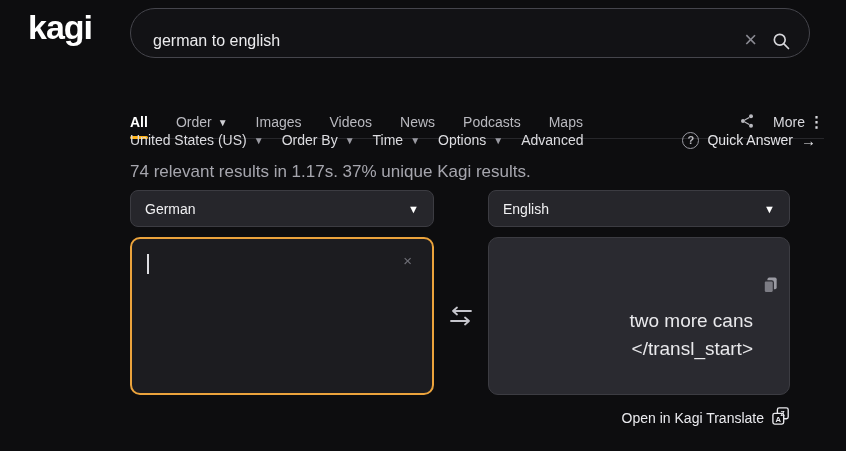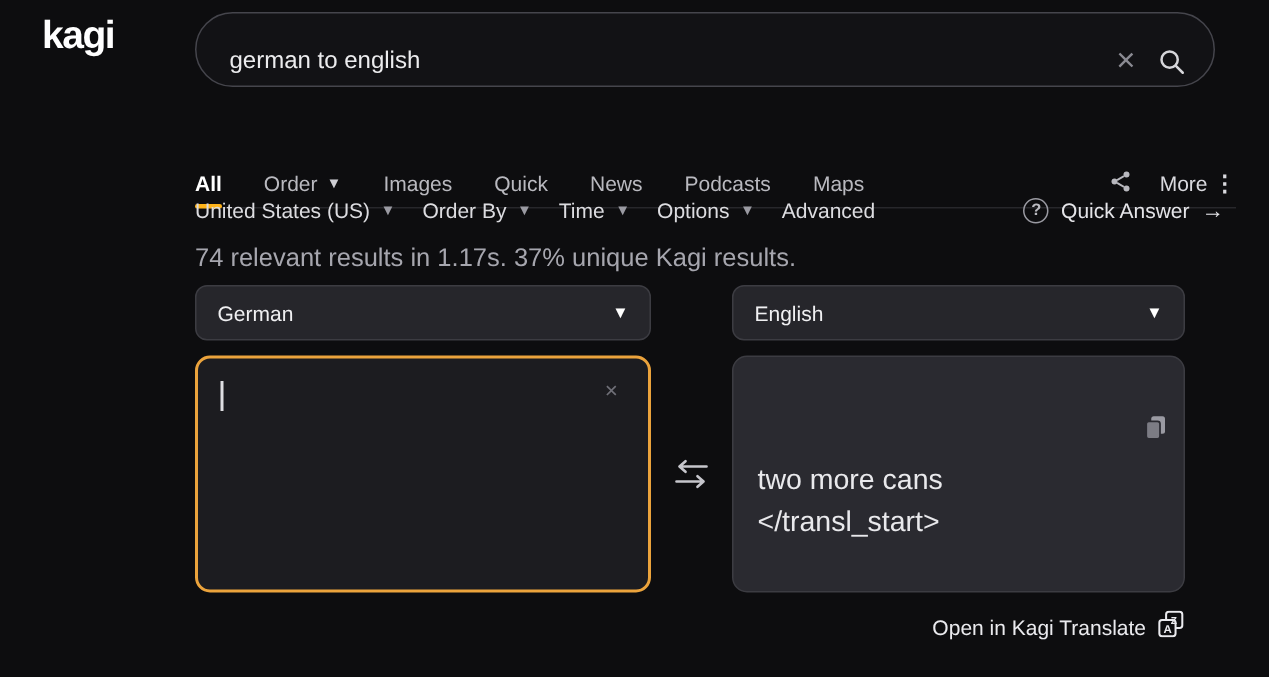--- a/index.html
+++ b/index.html
@@ -6,21 +6,21 @@
   html,body { background:#0d0d0f; }
   .page {
     position:relative; width:846px; height:451px;
     background:#0d0d0f; overflow:hidden;
     font-family:"Liberation Sans", sans-serif;
     color:#e8e8ea;
   }
   
   .logo {
     position:absolute; left:28px; top:8px;
-    font-size:26px; font-weight:700; color:#ffffff; letter-spacing:-1px;
+    font-size:34px; font-weight:700; color:#ffffff; letter-spacing:-1px;
   }
   
   .searchbar {
     position:absolute; left:130px; top:8px; width:680px; height:50px;
     background:#121215; border:1px solid #45454c; border-radius:26px;
     display:flex; align-items:center; padding:16px 18px 0 22px;
   }
   .searchbar input {
     flex:1; background:transparent; border:none; outline:none;
     color:#ececee; font-size:16px; font-family:"Liberation Sans", sans-serif;
@@ -60,21 +60,21 @@
   .qa-arrow { font-size:15px; color:#e4e4e8; }
   
   .stats {
     position:absolute; left:130px; top:162px;
     font-size:17px; color:#a6a6ae;
   }
   
   .translator {
     position:absolute; left:130px; top:190px; width:660px;
     display:grid; grid-template-columns:304px 54px 302px;
-    grid-template-rows:37px 158px; row-gap:10px;
+    grid-template-rows:37px 158px; row-gap:10px;text-align:right;
   }
   .lang-select {
     background:#26262b; border:1px solid #3c3c42; border-radius:8px;
     display:flex; align-items:center; justify-content:space-between;
     padding:0 14px; font-size:14px; color:#f0f0f2; cursor:pointer;
   }
   .lang-select .chev { color:#ffffff; font-size:11px; }
   .src-select { grid-column:1; grid-row:1; }
   .tgt-select { grid-column:3; grid-row:1; }
   .swap-cell { grid-column:2; grid-row:2; display:flex; align-items:center; justify-content:center; }
@@ -126,21 +126,21 @@
       <span>All</span>
     </div>
     <div class="tab">
       <span>Order</span>
       <span class="chev">▼</span>
     </div>
     <div class="tab">
       <span>Images</span>
     </div>
     <div class="tab">
-      <span>Quick</span>
+      <span>Videos</span>
     </div>
     <div class="tab">
       <span>News</span>
     </div>
     <div class="tab">
       <span>Podcasts</span>
     </div>
     <div class="tab">
       <span>Maps</span>
     </div>

